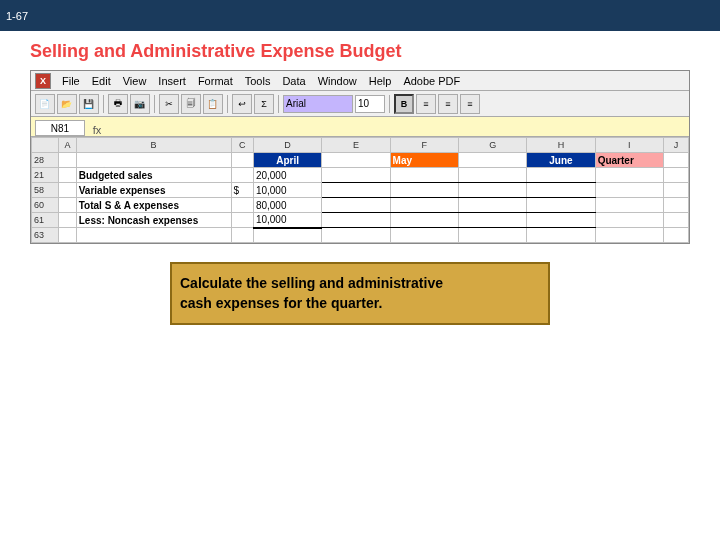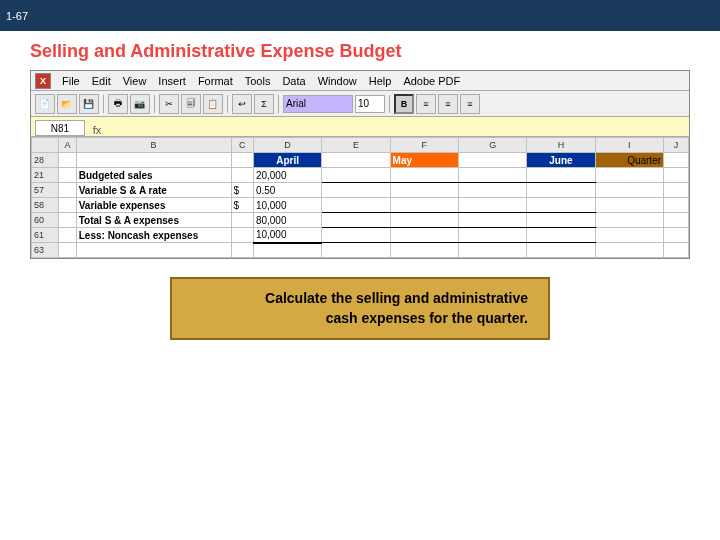--- a/index.html
+++ b/index.html
@@ -209,24 +209,24 @@
     }
 
     .header-june {
       background: #003399;
       color: white;
       text-align: center;
       font-weight: bold;
     }
 
     .header-quarter {
-      background: #a16207;
+      background: #fca5a5;
       color: #000;
-      text-align: right;
-      font-weight: normal;
+      text-align: left;
+      font-weight: bold;
       border: 1px solid #aaa;
     }
 
     .label-cell {
       font-weight: bold;
       font-size: 10px;
     }
 
     .value-cell {
       text-align: left;
@@ -245,22 +245,22 @@
     }
 
     .empty-cell {
       background: white;
     }
 
     
     .callout-box {
       background: #d4a843;
       border: 2px solid #8b6914;
-      padding: 10px 20px;
-      text-align: right;
+      padding: 10px 8px;
+      text-align: left;
       margin: 10px auto;
       width: 380px;
       font-size: 14px;
       font-weight: bold;
       color: #000;
       line-height: 1.4;
     }
 
     .bottom-area {
       display: flex;
@@ -368,33 +368,20 @@
           <td class="empty-cell"></td>
           <td class="value-cell">20,000</td>
           <td class="empty-cell" style="border-bottom:1px solid #000;"></td>
           <td class="empty-cell" style="border-bottom:1px solid #000;"></td>
           <td class="empty-cell" style="border-bottom:1px solid #000;"></td>
           <td class="empty-cell" style="border-bottom:1px solid #000;"></td>
           <td class="empty-cell"></td>
           <td class="empty-cell"></td>
         </tr>
 
-        <tr>
-          <td class="row-num">57</td>
-          <td class="empty-cell"></td>
-          <td class="label-cell">Variable S &amp; A rate</td>
-          <td class="dollar-cell">$</td>
-          <td class="value-cell">0.50</td>
-          <td class="empty-cell"></td>
-          <td class="empty-cell"></td>
-          <td class="empty-cell"></td>
-          <td class="empty-cell"></td>
-          <td class="empty-cell"></td>
-          <td class="empty-cell"></td>
-        </tr>
 
         <tr>
           <td class="row-num">58</td>
           <td class="empty-cell"></td>
           <td class="label-cell">Variable expenses</td>
           <td class="dollar-cell">$</td>
           <td class="value-cell">10,000</td>
           <td class="empty-cell" style="border-bottom:1px solid #000;"></td>
           <td class="empty-cell" style="border-bottom:1px solid #000;"></td>
           <td class="empty-cell" style="border-bottom:1px solid #000;"></td>

